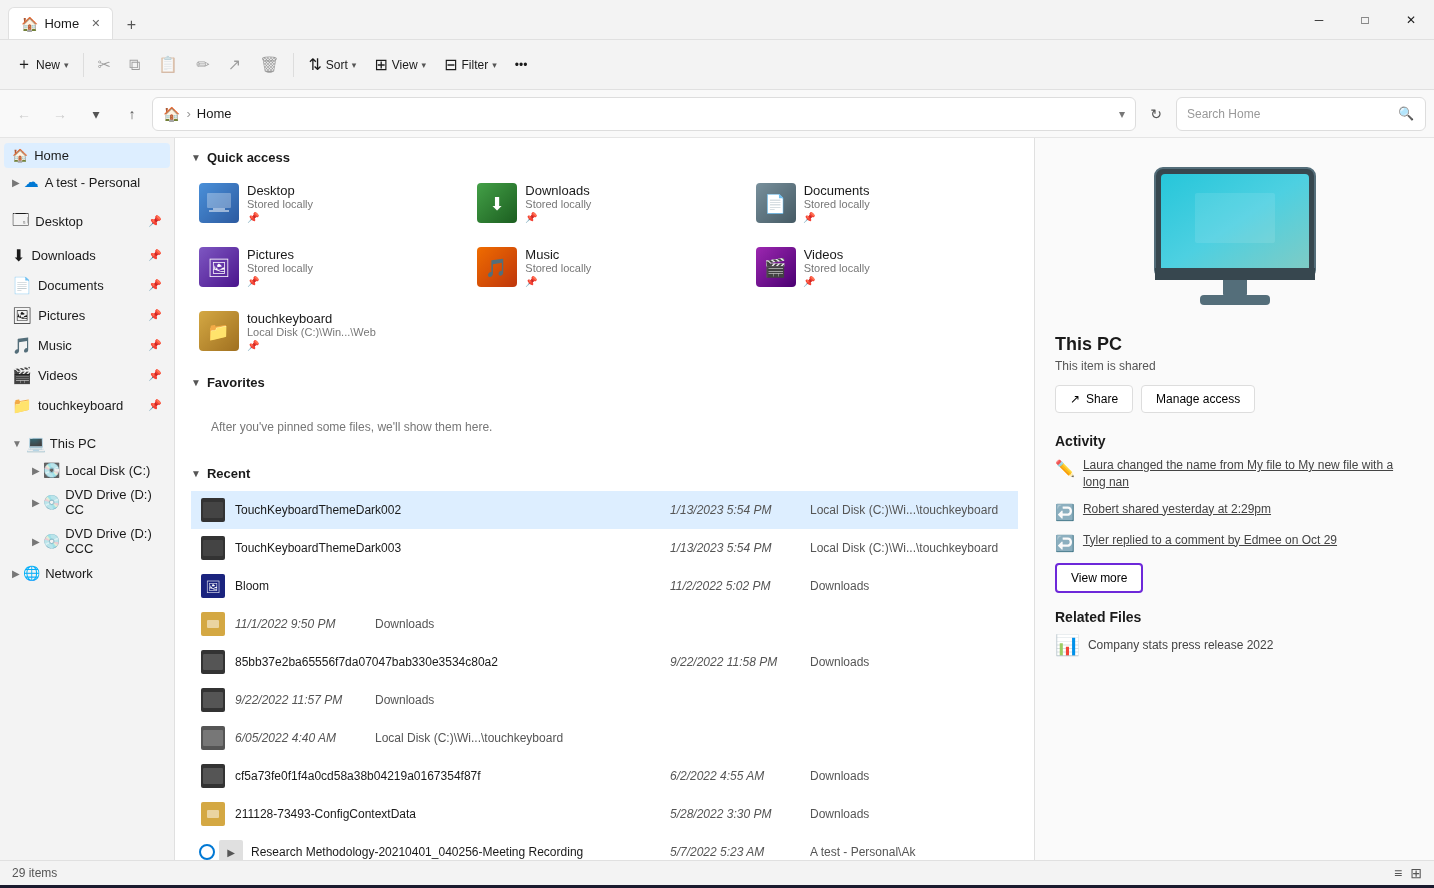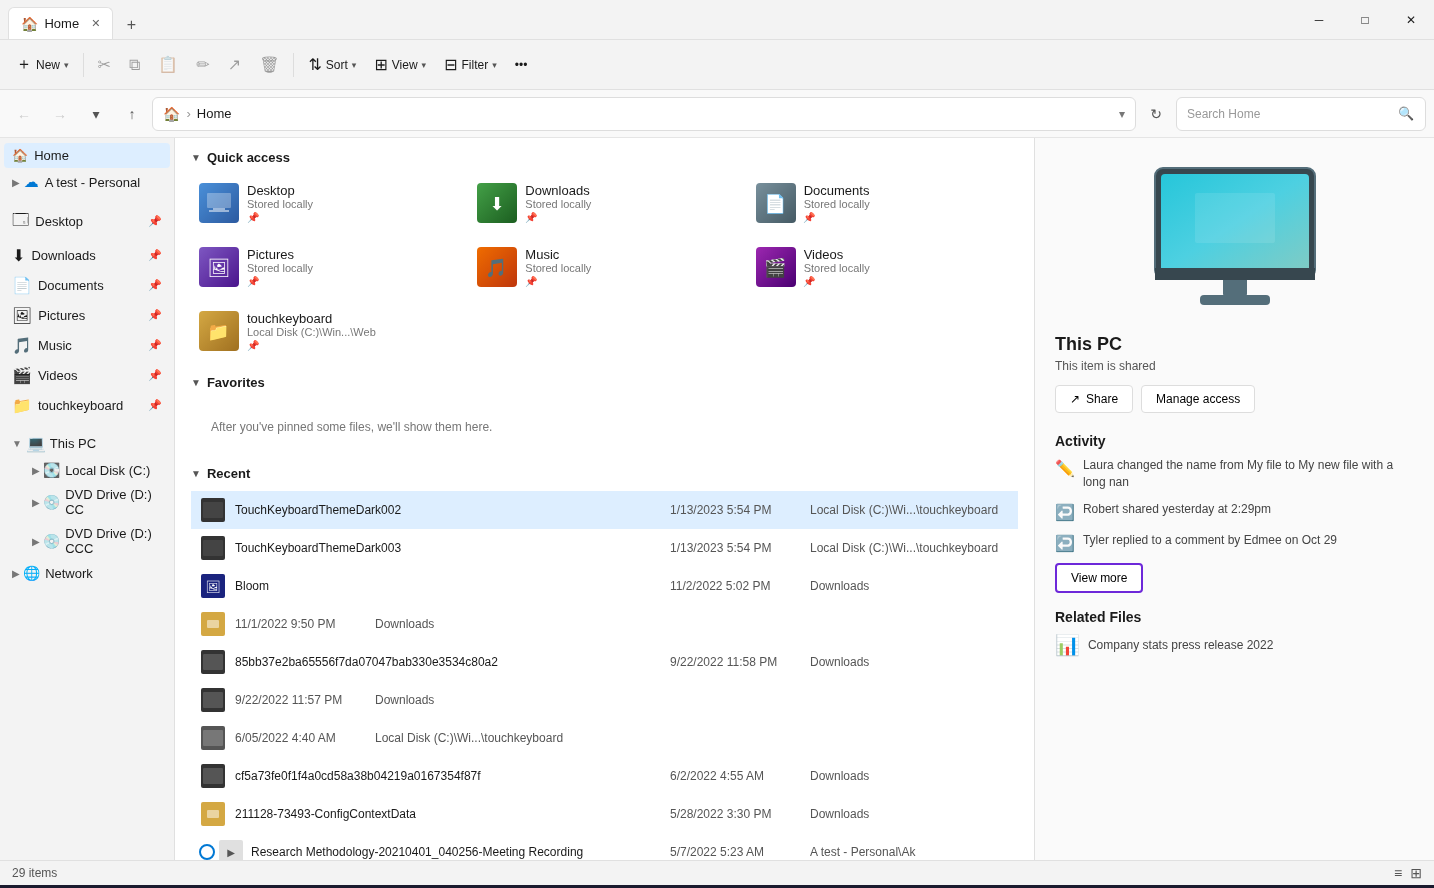--- a/index.html
+++ b/index.html
@@ -133,21 +133,21 @@
       text-align: left; color: #777; font-size: 12px;
       padding: 20px; margin-bottom: 12px;
     }
     .recent-row {
       display: flex; align-items: center;
       padding: 5px 8px; border-radius: 0; cursor: pointer;
     }
     .recent-row.selected { background: #ddeeff; }
     .recent-icon { width: 28px; height: 28px; margin-right: 8px; flex-shrink: 0; display: flex; align-items: center; justify-content: center; font-size: 18px; }
     .recent-name { flex: 1; font-size: 12px; color: #1a1a1a; overflow: hidden; white-space: nowrap; text-overflow: ellipsis; }
-    .recent-date { width: 140px; font-size: 12px; color: #555; flex-shrink: 0; }
+    .recent-date { width: 140px; font-size: 12px; color: #555; flex-shrink: 0; font-style: italic; }
     .recent-loc { width: 200px; font-size: 12px; color: #555; flex-shrink: 0; overflow: hidden; white-space: nowrap; text-overflow: ellipsis; }
     .circle-progress { width: 16px; height: 16px; border-radius: 50%; border: 2px solid #0078d4; margin-right: 4px; flex-shrink: 0; }
 
     
     .right-panel {
       width: 400px; min-width: 400px;
       background: #fafafa;
       border-left: 1px solid #e0e0e0;
       padding: 20px;
       overflow-y: auto;
@@ -162,21 +162,21 @@
       display: flex; align-items: center; gap: 6px;
       border: 1px solid #ddd; border-radius: 4px;
       padding: 6px 14px; font-size: 12px; cursor: pointer; background: #fff;
     }
     .rp-section-title { font-size: 14px; font-weight: 600; color: #1a1a1a; margin-bottom: 8px; }
     .activity-item {
       display: flex; align-items: flex-start; gap: 8px;
       margin-bottom: 10px;
     }
     .activity-icon { font-size: 16px; color: #0078d4; flex-shrink: 0; margin-top: 2px; }
-    .activity-text { font-size: 12px; color: #444; line-height: 1.4; }
+    .activity-text { font-size: 12px; color: #444; line-height: 1.4; text-decoration: underline; }
     .view-more-btn {
       border: 2px solid #6d28d9; border-radius: 4px;
       padding: 6px 14px; font-size: 12px; cursor: pointer; background: #fff;
       margin-bottom: 16px;
     }
     .related-files-title { font-size: 14px; font-weight: 600; color: #1a1a1a; margin-bottom: 8px; }
     .rf-item { display: flex; align-items: center; gap: 8px; font-size: 12px; color: #444; }
     .rf-icon { font-size: 20px; color: #1976d2; }
 
     

